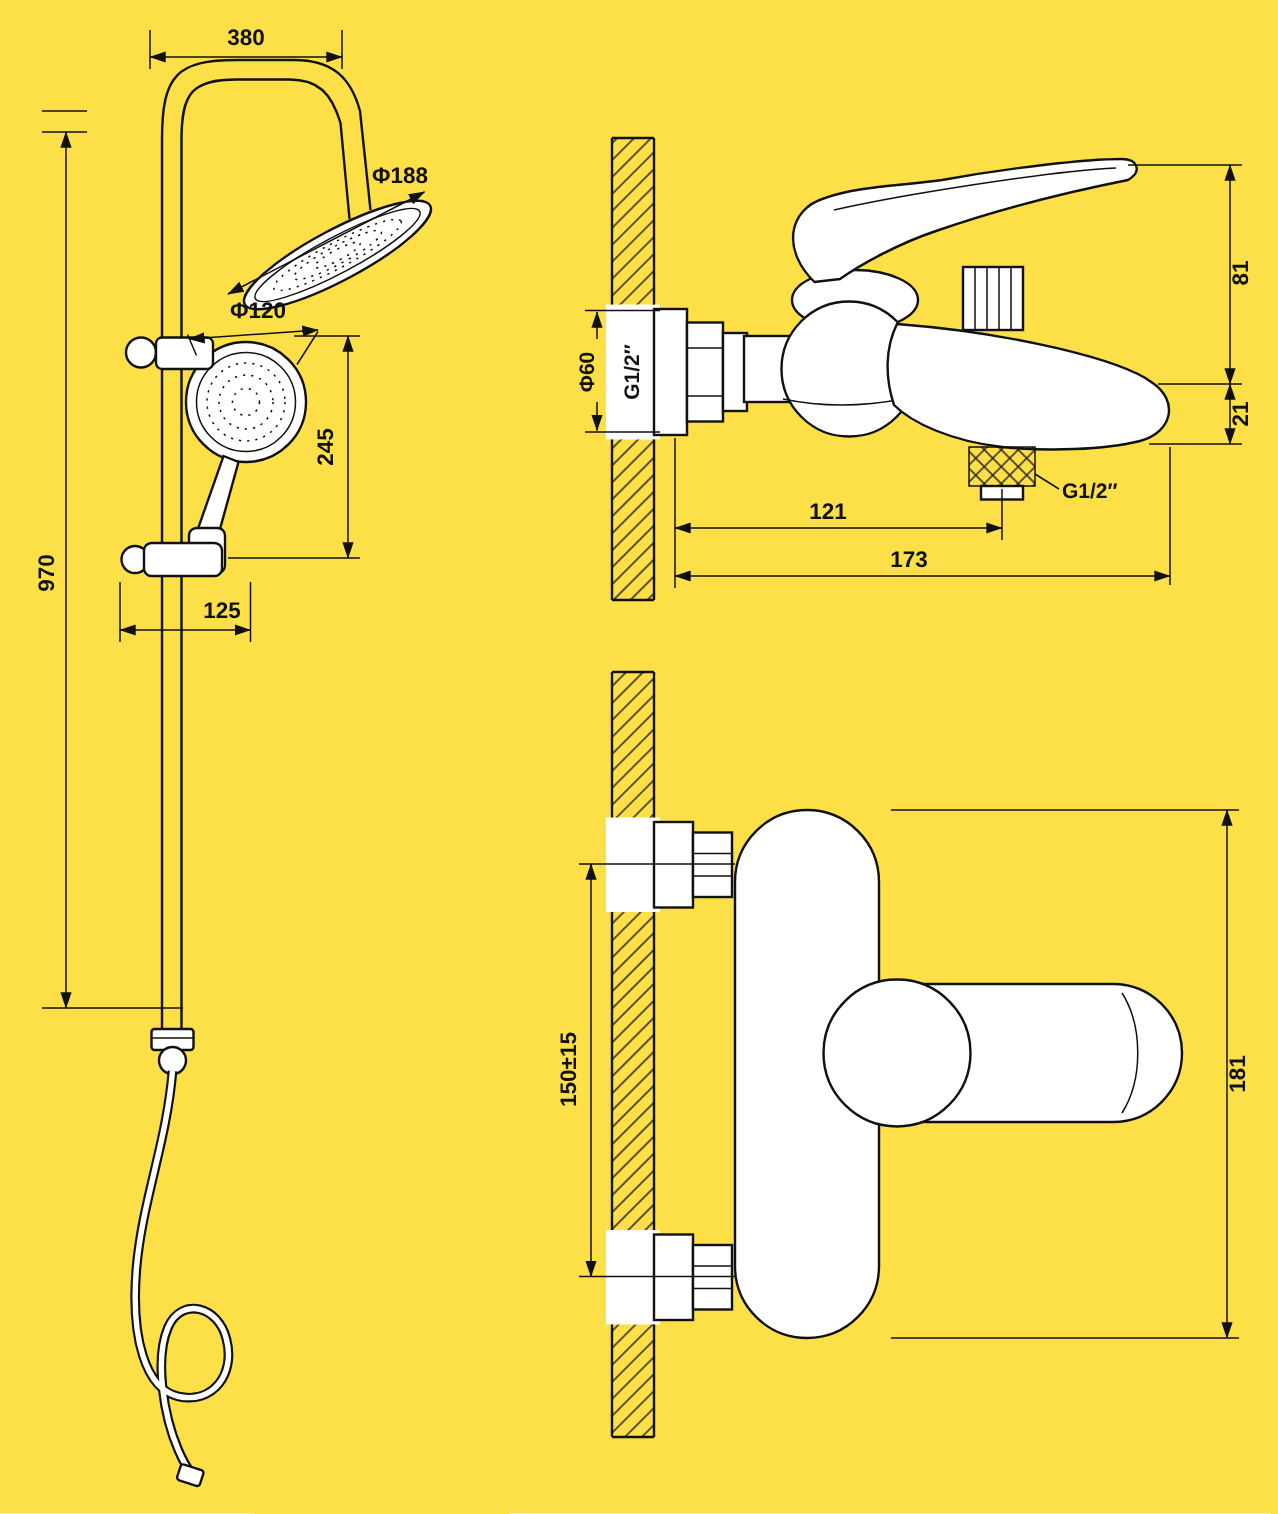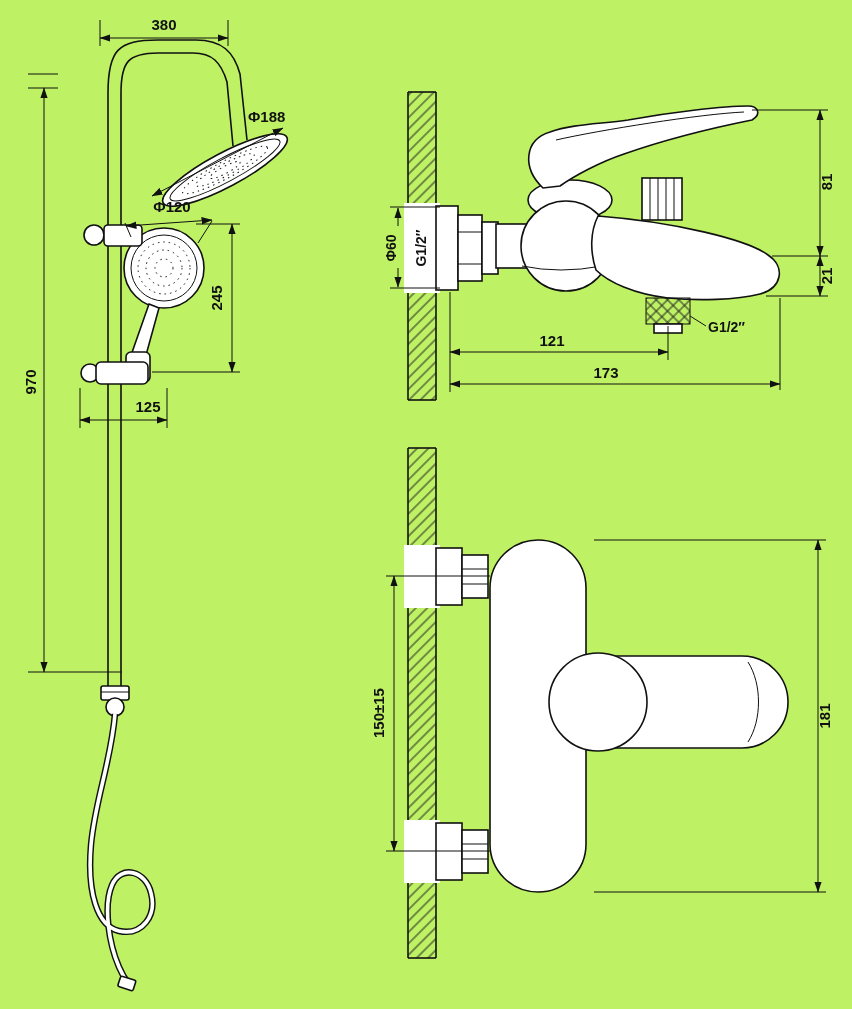--- a/index.html
+++ b/index.html
@@ -1,19 +1,19 @@
 <!DOCTYPE html>
 <html><head>
 <meta charset="utf-8">
 <style>
   html, body { margin: 0; padding: 0; background: #ffffff; }
   .canvas {
     position: relative;
     width: 852px; height: 1009px;
-    background: #bef264;
+    background: #fde047;
     overflow: hidden;
   }
   svg text {
     font-family: "Liberation Sans", sans-serif;
     font-weight: bold;
     font-size: 15px;
     fill: #111111;
   }
   svg .sm { font-size: 14px; }
   .ln   { stroke: #111; stroke-width: 1.6; fill: none; }

